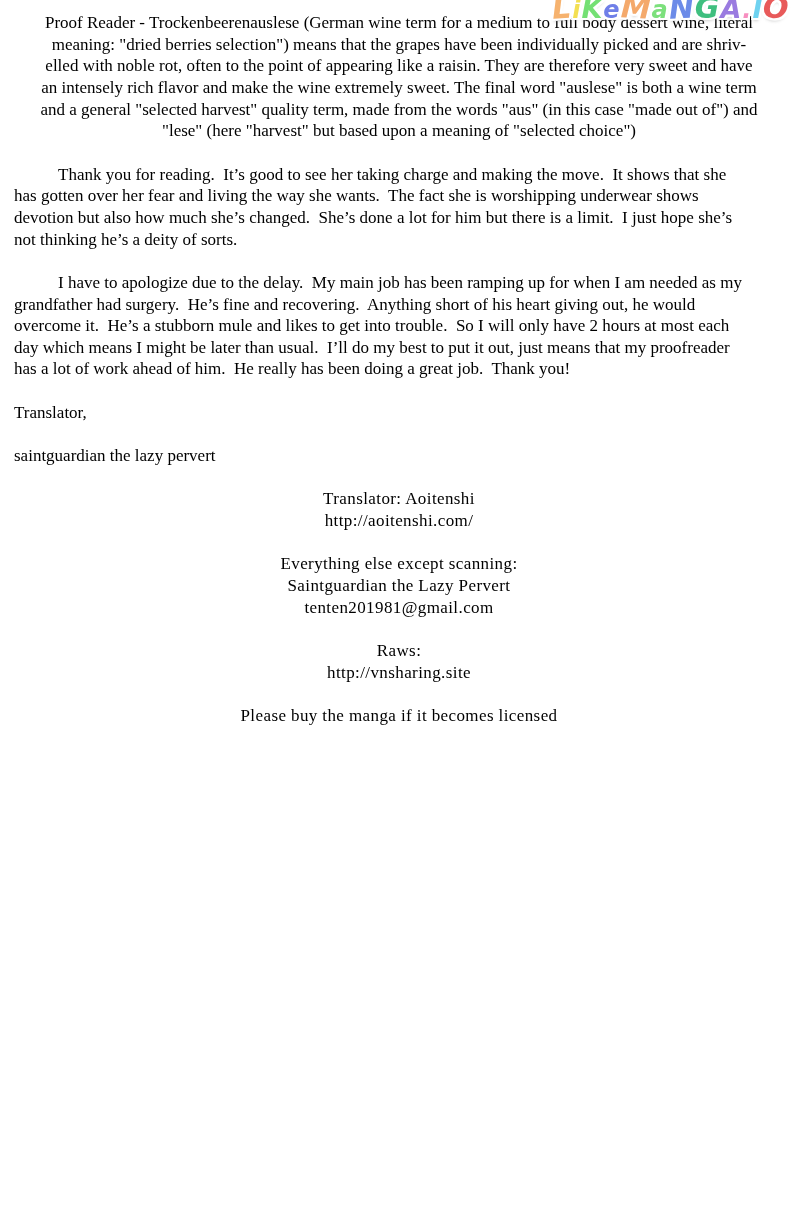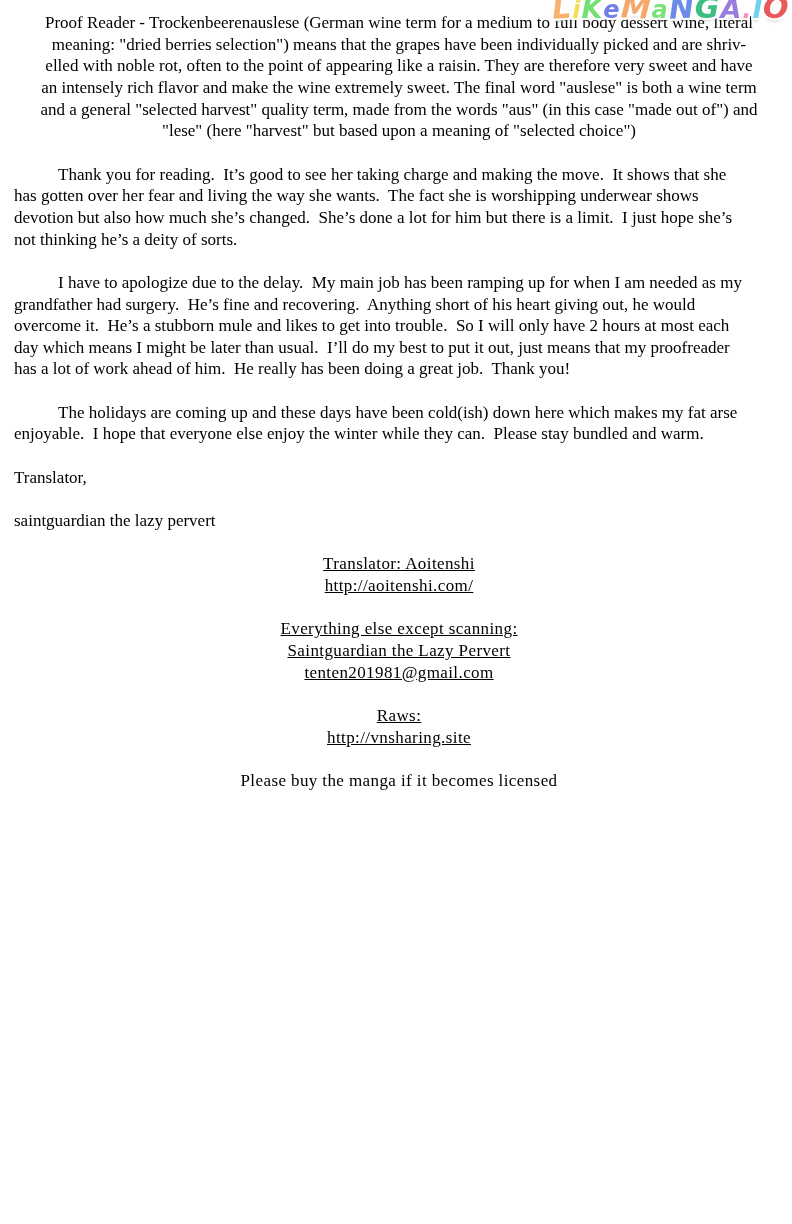--- a/index.html
+++ b/index.html
@@ -17,21 +17,21 @@
     top: 0; left: 3px;
     width: 770px;
     padding: 12px 11px 0 11px;
     font-size: 17px;
     line-height: 21.65px;
   }
   .content p, .content .group { margin: 0 0 21.65px 0; white-space: pre-wrap; }
   .intro { text-align: center; }
   .body-para { text-indent: 44px; }
   .credits { text-align: center; letter-spacing: 0.4px; }
-  .credits .group { margin: 0 0 21.65px 0; white-space: pre-wrap; text-decoration: underline; }
+  .credits .group { margin: 0 0 21.65px 0; white-space: pre-wrap; }
   .credits .footer-line { margin: 12px; white-space: pre-wrap; }
 
   .watermark {
     position: absolute;
     top: -10px;
     right: 2px;
     z-index: 5;
     white-space: nowrap;
     font-family: "DejaVu Sans", sans-serif;
     font-weight: bold;
@@ -83,22 +83,20 @@
 devotion but also how much she’s changed.  She’s done a lot for him but there is a limit.  I just hope she’s
 not thinking he’s a deity of sorts.</p>
 
 
     <p class="body-para">I have to apologize due to the delay.  My main job has been ramping up for when I am needed as my
 grandfather had surgery.  He’s fine and recovering.  Anything short of his heart giving out, he would
 overcome it.  He’s a stubborn mule and likes to get into trouble.  So I will only have 2 hours at most each
 day which means I might be later than usual.  I’ll do my best to put it out, just means that my proofreader
 has a lot of work ahead of him.  He really has been doing a great job.  Thank you!</p>
 
-    <p class="body-para">The holidays are coming up and these days have been cold(ish) down here which makes my fat arse
-enjoyable.  I hope that everyone else enjoy the winter while they can.  Please stay bundled and warm.</p>
 
     <p>Translator,</p>
 
     <p>saintguardian the lazy pervert</p>
 
     <div class="credits">
       <div class="group">Translator: Aoitenshi
 http://aoitenshi.com/</div>
       <div class="group">Everything else except scanning:
 Saintguardian the Lazy Pervert

